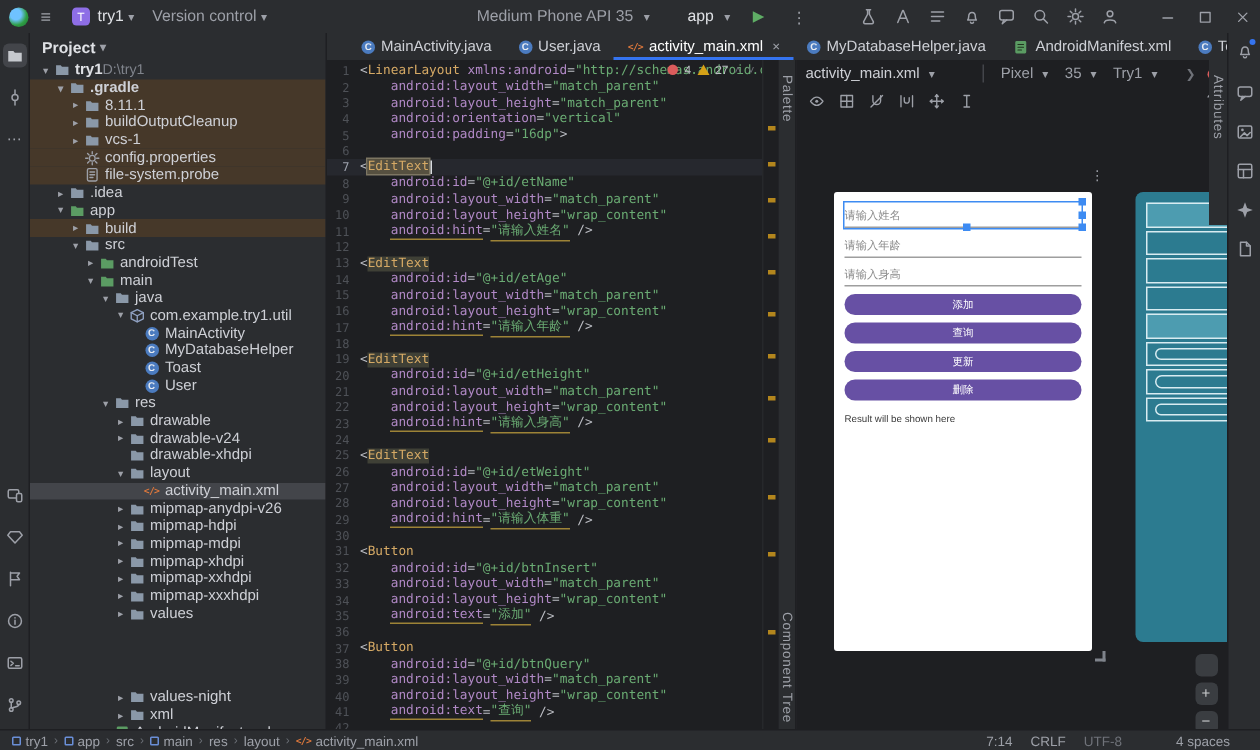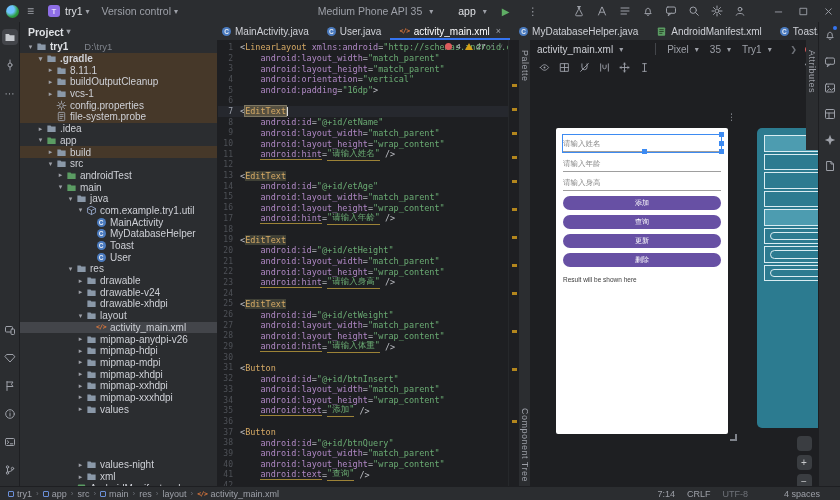--- a/index.html
+++ b/index.html
@@ -34,27 +34,27 @@
   
   #project-panel { position:absolute; left:20px; top:22px; width:198px; height:464px; background:#2b2d30;
                    border-right:1px solid #1e1f22; overflow:hidden; }
   #project-header { height:19px; display:flex; align-items:center; padding-left:8px; font-size:10.5px;
                     color:#dfe1e5; font-weight:bold; }
   .tree-row { height:11.7px; display:flex; align-items:center; font-size:10px; white-space:nowrap; color:#ced0d6; }
   .tree-row .twist { width:9px; flex:none; text-align:center; color:#9da0a8; font-size:7px; }
   .tree-row .ic { width:12px; margin-right:3px; }
   .tree-row.hl-mod { background:#463829; }
   .tree-row.hl-sel { background:#43454a; }
-  .tree-suffix { color:#7f838b; margin-left:16px; font-size:9.5px; }
+  .tree-suffix { color:#7f838b; margin-left:0; font-size:9.5px; }
   .cls-ic { width:9px; height:9px; border-radius:50%; background:#4b7bbf; color:#e8ecf2; font-size:6.5px;
             line-height:9px; text-align:center; font-weight:bold; }
   .xml-ic { color:#e0793c; font-size:6.5px; font-weight:bold; letter-spacing:-0.5px; font-family:"DejaVu Sans Mono",monospace; }
 
   
-  #tabbar { position:absolute; left:213px; top:22px; width:600px; height:18px; background:#2b2d30;
+  #tabbar { position:absolute; left:232px; top:22px; width:600px; height:18px; background:#2b2d30;
             display:flex; align-items:stretch; font-size:10px; color:#ced0d6; }
   .tab { display:flex; align-items:center; gap:4px; padding:0 9px; position:relative; }
   .tab.active { color:#fff; }
   .tab.active::after { content:""; position:absolute; left:0; right:0; bottom:0; height:2px; background:#3574f0; }
   .tab .close { color:#9da0a8; font-size:9px; margin-left:2px; }
 
   
   #editor { position:absolute; left:218px; top:40px; width:290px; height:446px; background:#1e1f22;
             overflow:hidden; font-family:"DejaVu Sans Mono", monospace; font-size:8.5px; }
   #code { position:absolute; left:0; top:2px; right:0; }

